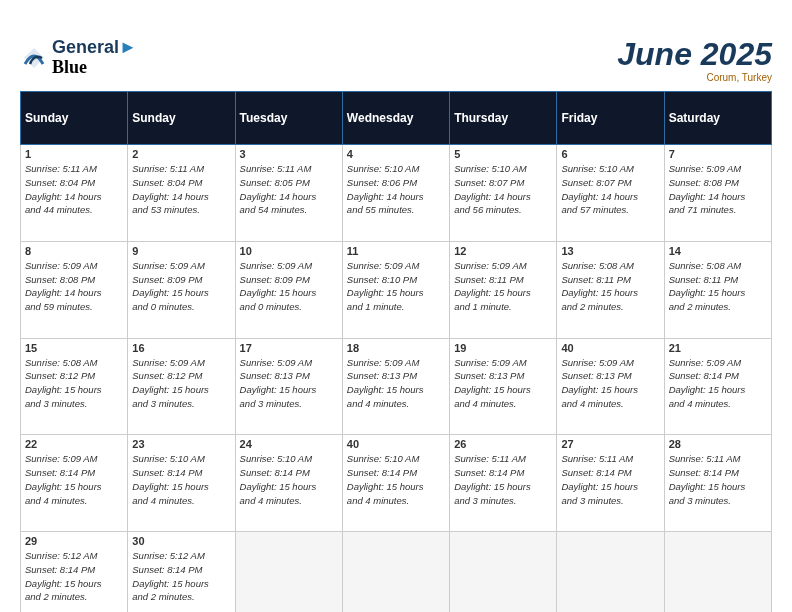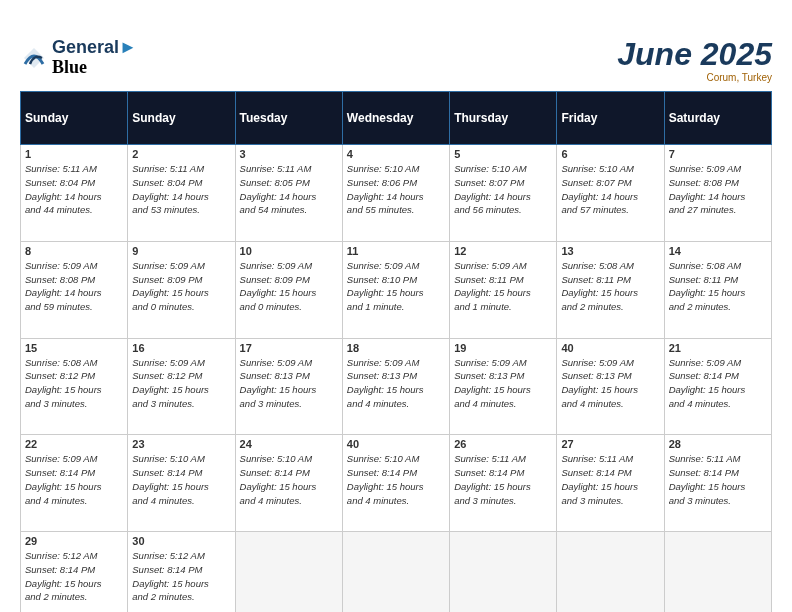--- a/index.html
+++ b/index.html
@@ -189,21 +189,21 @@
               <div>Daylight: 14 hours</div>
               <div>and 57 minutes.</div>
             </div>
           </td>
           <td>
             <span class="day-num">7</span>
             <div class="cell-text">
               <div>Sunrise: 5:09 AM</div>
               <div>Sunset: 8:08 PM</div>
               <div>Daylight: 14 hours</div>
-              <div>and 27 minutes.</div>
+              <div>and 71 minutes.</div>
             </div>
           </td>
         </tr>
         <tr>
           <td>
             <span class="day-num">8</span>
             <div class="cell-text">
               <div>Sunrise: 5:09 AM</div>
               <div>Sunset: 8:08 PM</div>
               <div>Daylight: 14 hours</div>

